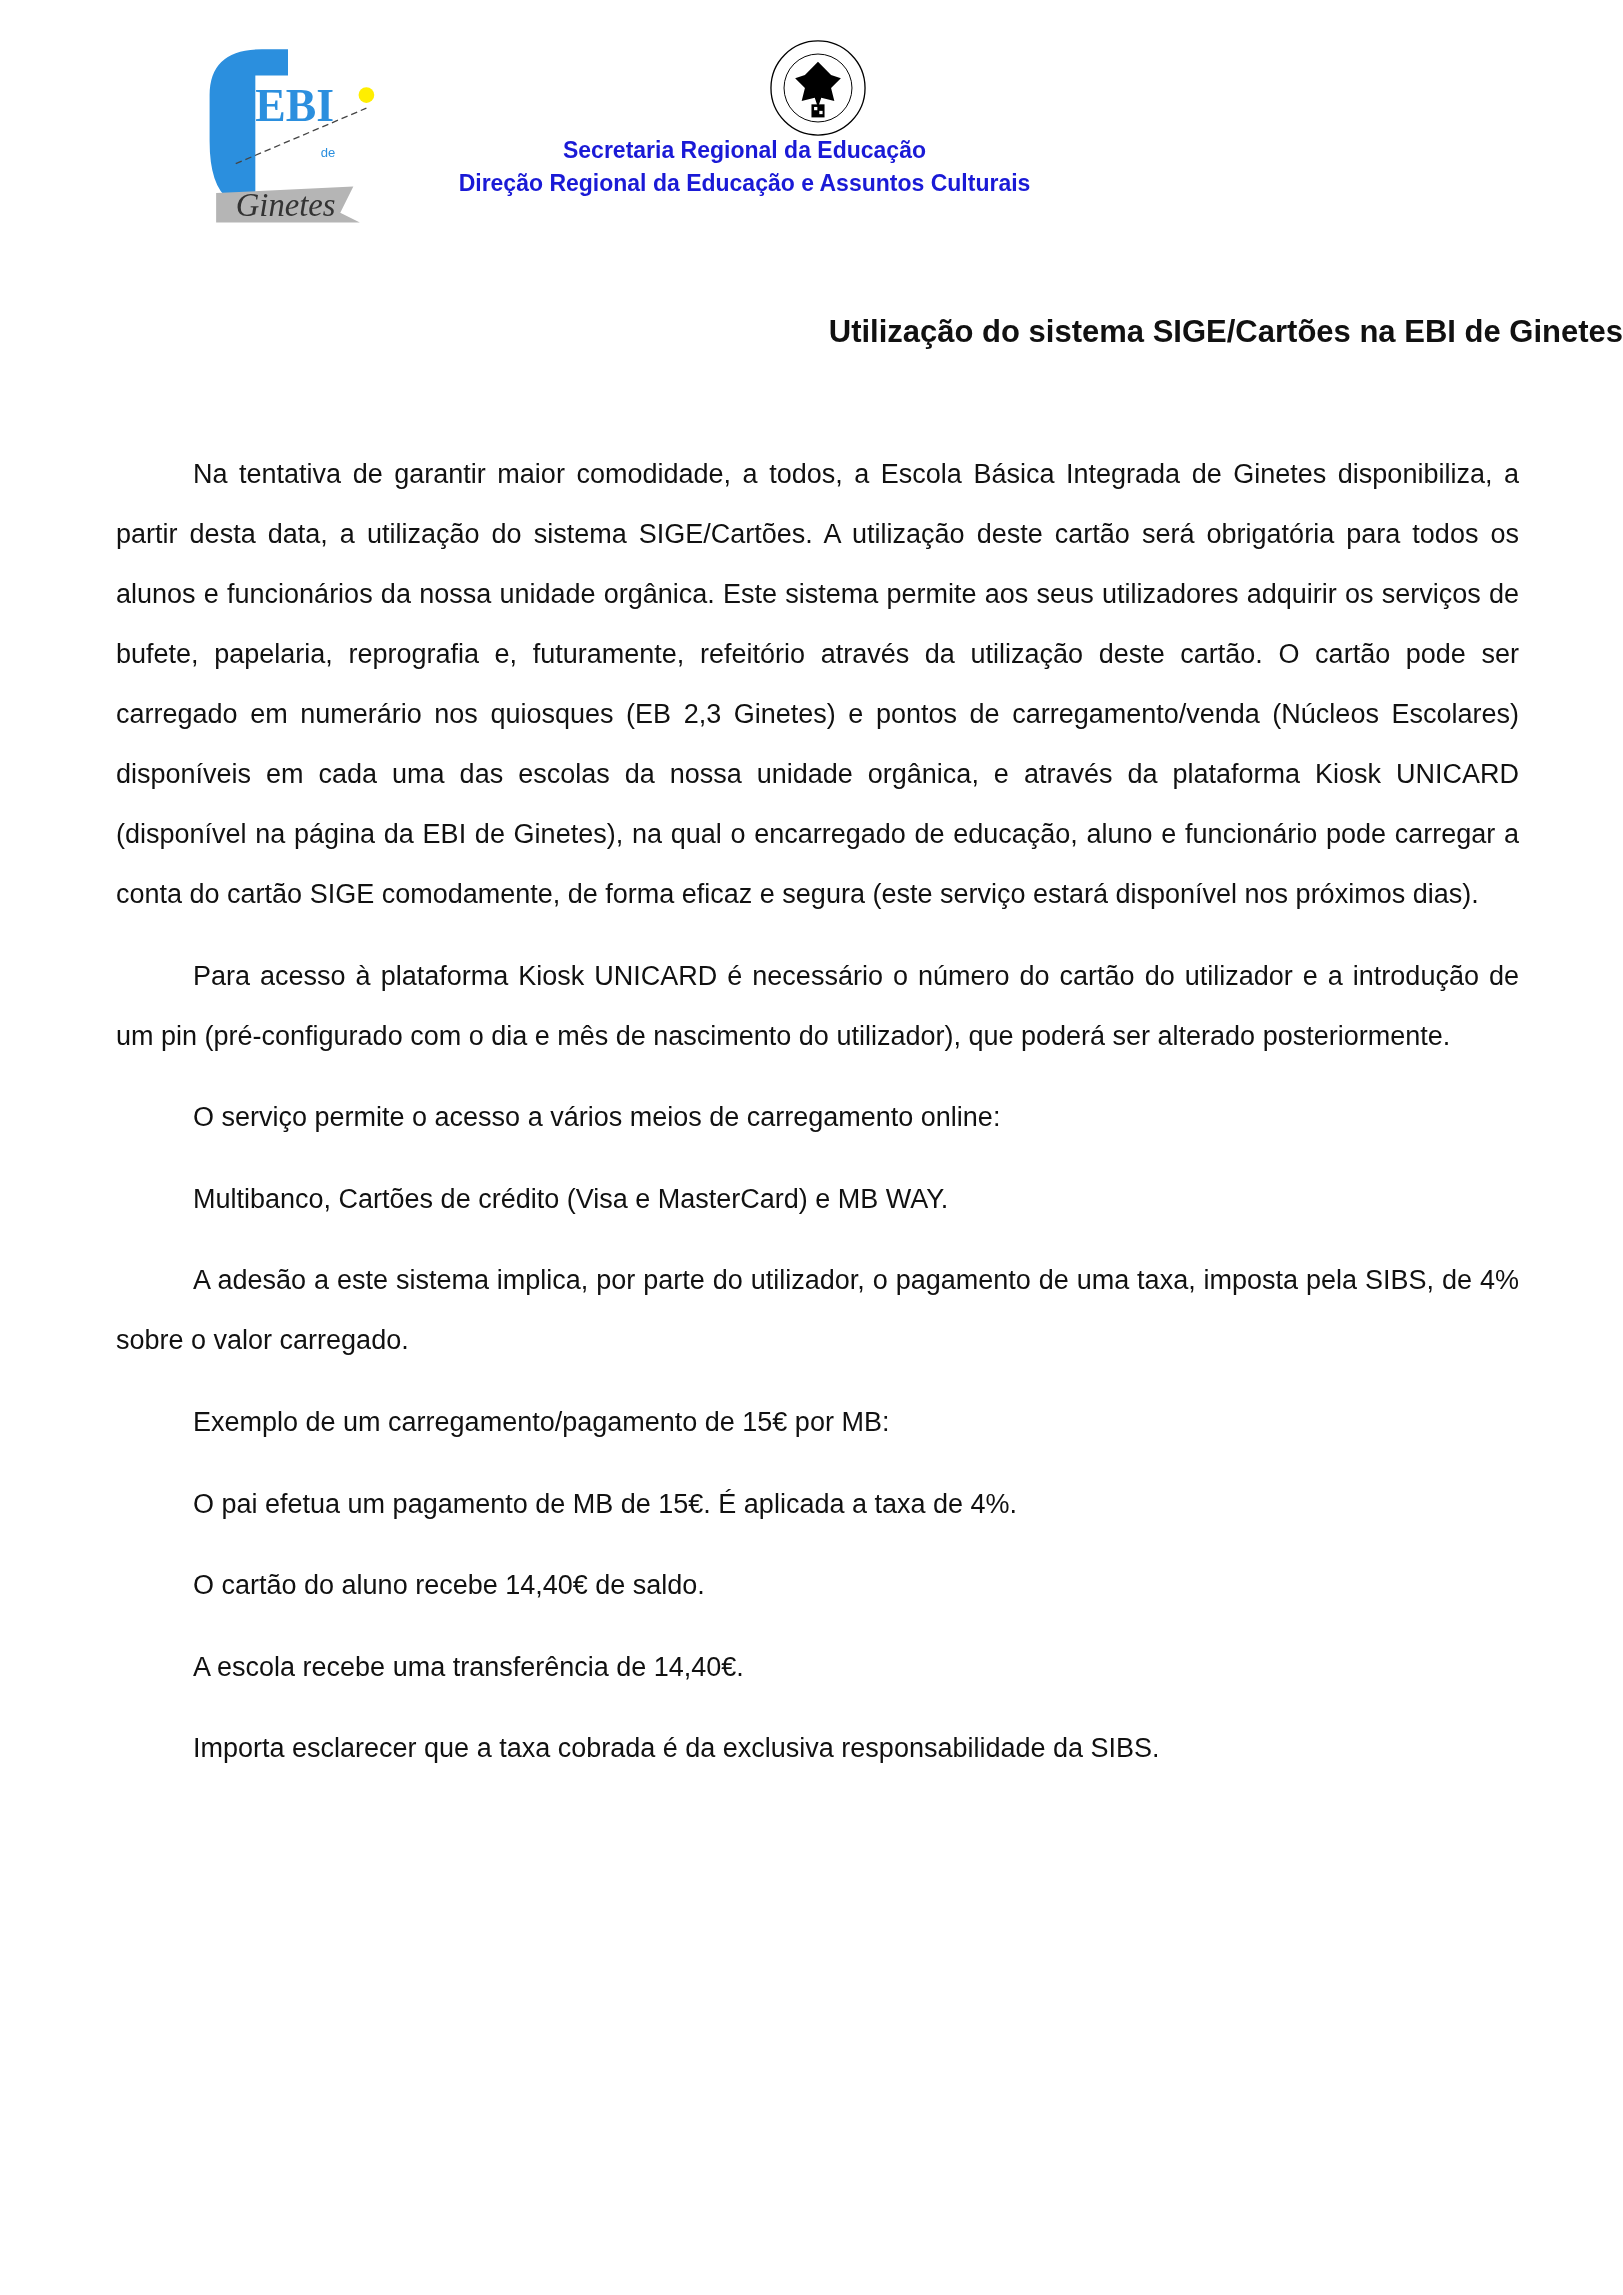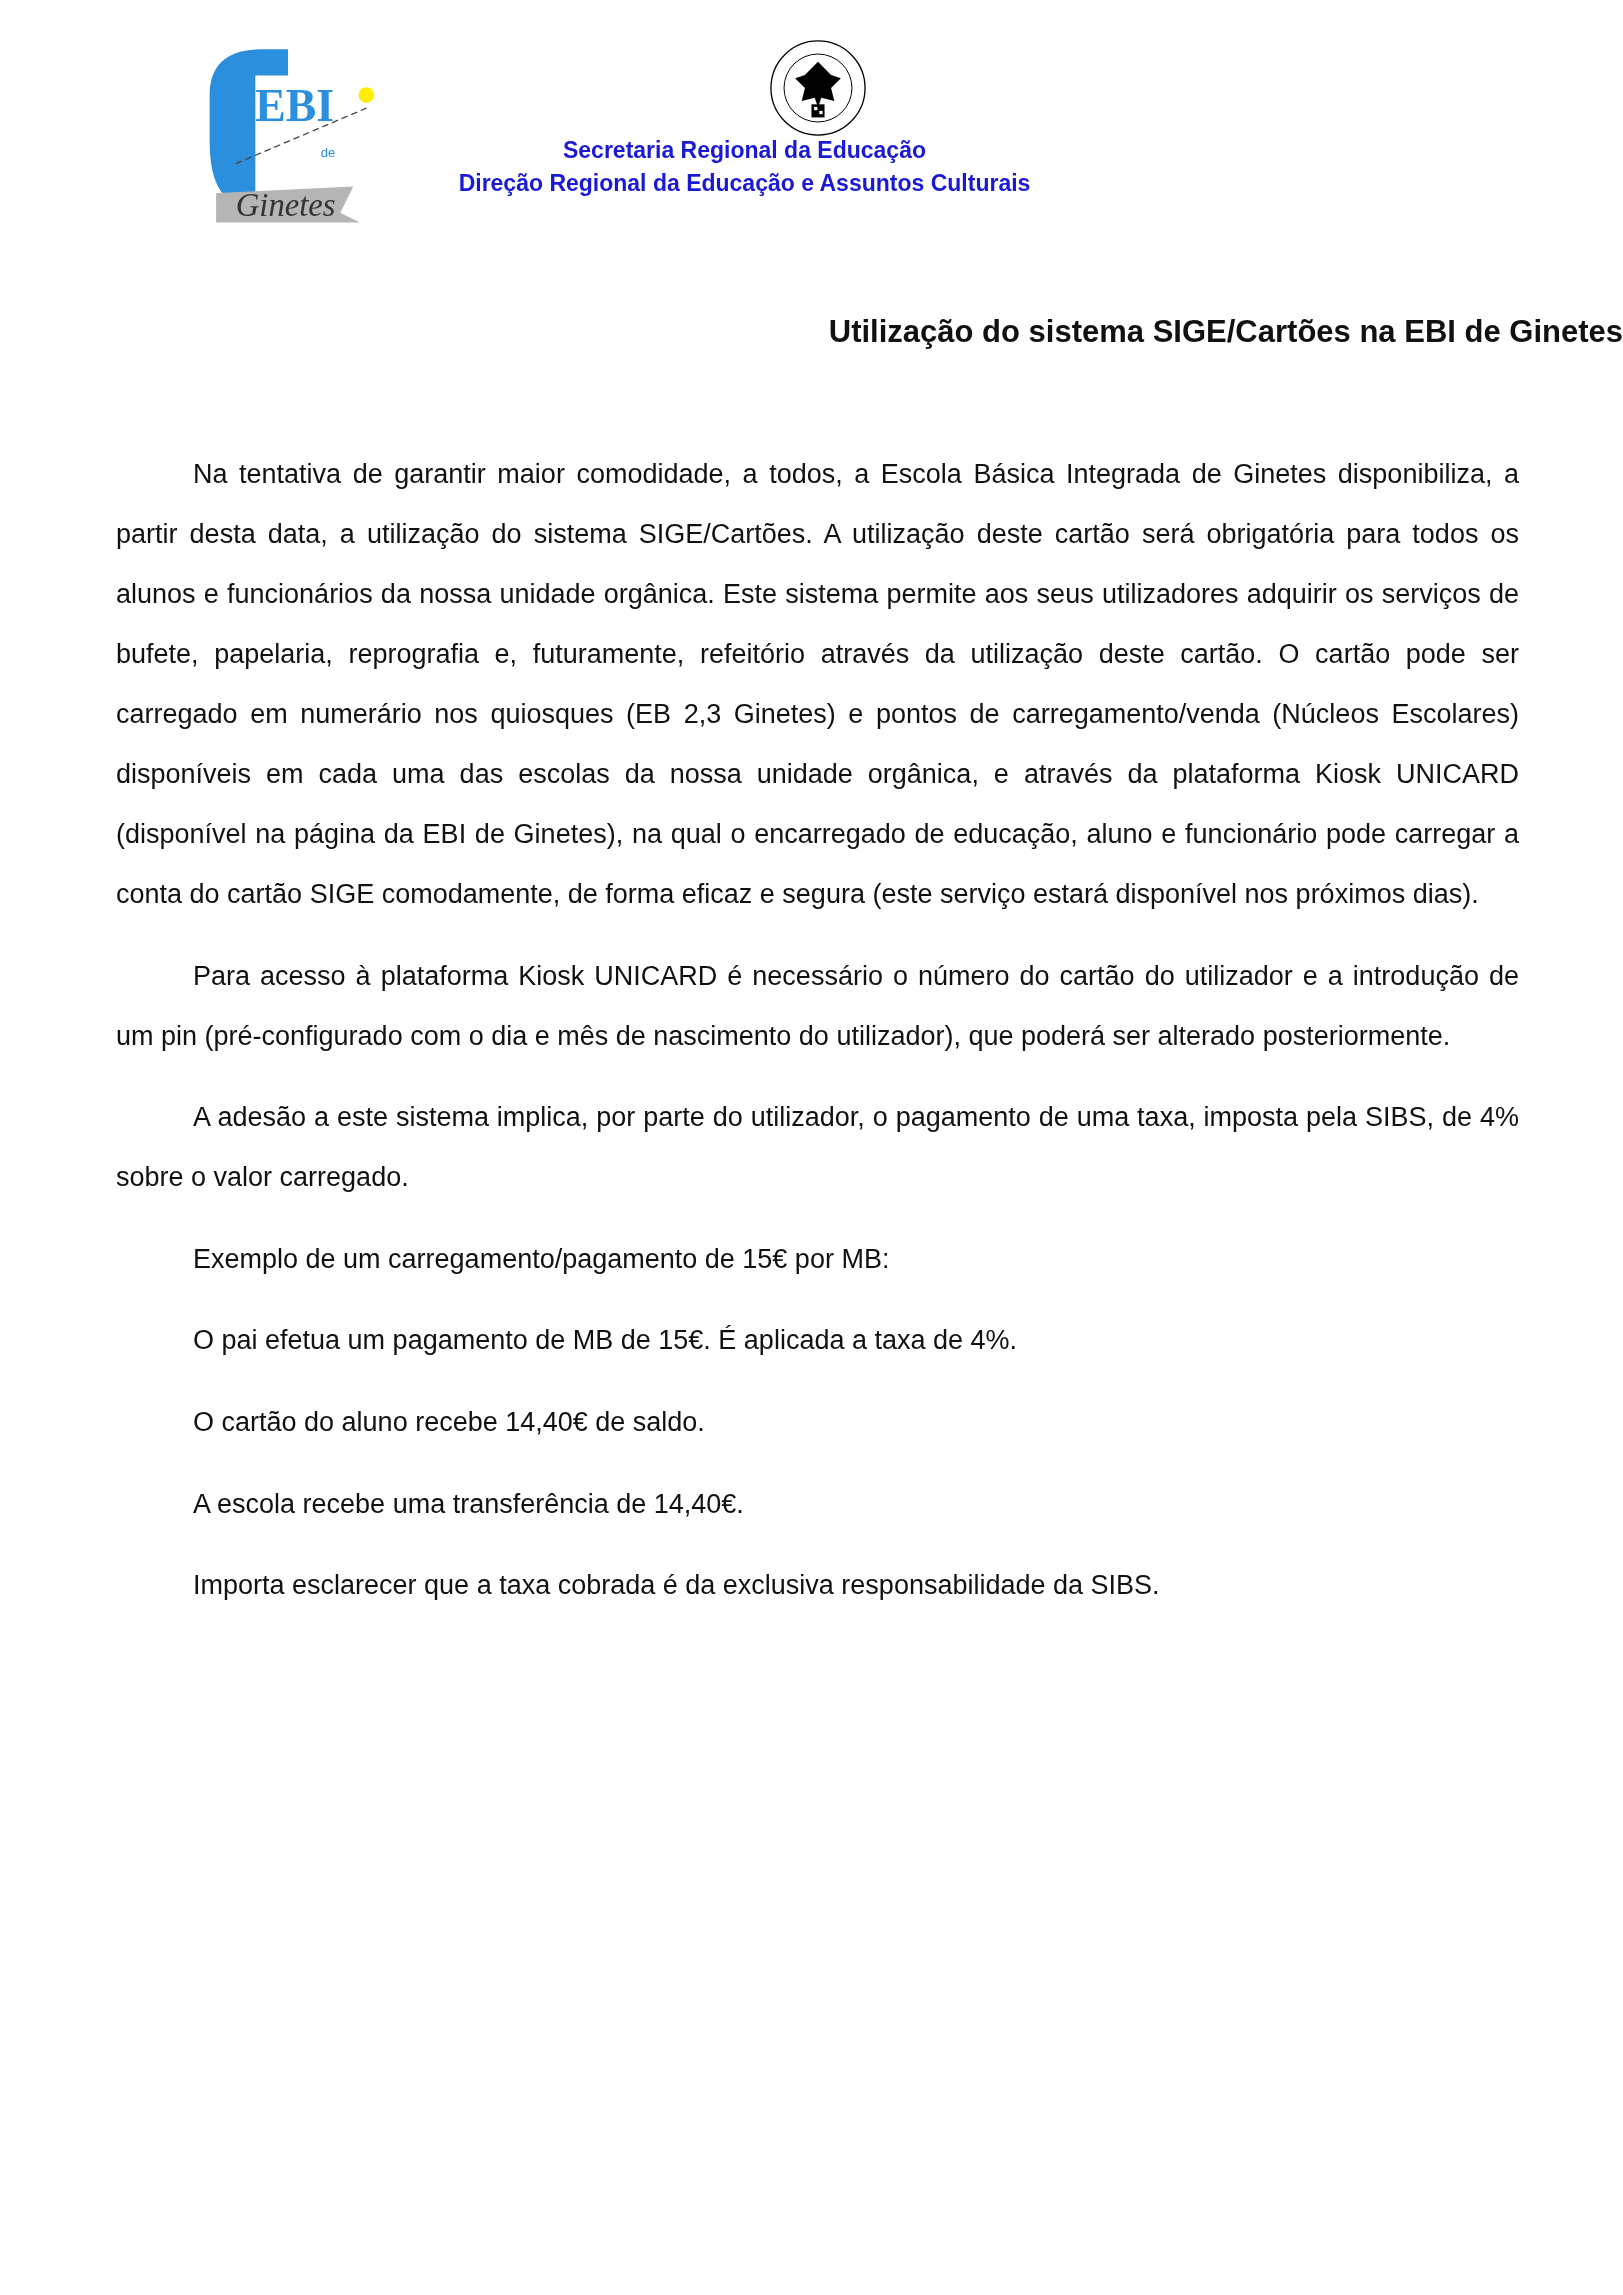--- a/index.html
+++ b/index.html
@@ -46,20 +46,22 @@
 <div class="header-text">
   <div>Secretaria Regional da Educação</div>
   <div>Direção Regional da Educação e Assuntos Culturais</div>
 </div>
 
 <div class="title">Utilização do sistema SIGE/Cartões na EBI de Ginetes</div>
 
 <div class="content">
   <p>Na tentativa de garantir maior comodidade, a todos, a Escola Básica Integrada de Ginetes disponibiliza, a partir desta data, a utilização do sistema SIGE/Cartões. A utilização deste cartão será obrigatória para todos os alunos e funcionários da nossa unidade orgânica. Este sistema permite aos seus utilizadores adquirir os serviços de bufete, papelaria, reprografia e, futuramente, refeitório através da utilização deste cartão. O cartão pode ser carregado em numerário nos quiosques (EB 2,3 Ginetes) e pontos de carregamento/venda (Núcleos Escolares) disponíveis em cada uma das escolas da nossa unidade orgânica, e através da plataforma Kiosk UNICARD (disponível na página da EBI de Ginetes), na qual o encarregado de educação, aluno e funcionário pode carregar a conta do cartão SIGE comodamente, de forma eficaz e segura (este serviço estará disponível nos próximos dias).</p>
   <p>Para acesso à plataforma Kiosk UNICARD é necessário o número do cartão do utilizador e a introdução de um pin (pré-configurado com o dia e mês de nascimento do utilizador), que poderá ser alterado posteriormente.</p>
+  <p class="indentonly">O serviço permite o acesso a vários meios de carregamento online:</p>
+  <p class="indentonly">Multibanco, Cartões de crédito (Visa e MasterCard) e MB WAY.</p>
   <p>A adesão a este sistema implica, por parte do utilizador, o pagamento de uma taxa, imposta pela SIBS, de 4% sobre o valor carregado.</p>
   <p class="indentonly">Exemplo de um carregamento/pagamento de 15€ por MB:</p>
   <p class="indentonly">O pai efetua um pagamento de MB de 15€. É aplicada a taxa de 4%.</p>
   <p class="indentonly">O cartão do aluno recebe 14,40€ de saldo.</p>
   <p class="indentonly">A escola recebe uma transferência de 14,40€.</p>
   <p class="indentonly">Importa esclarecer que a taxa cobrada é da exclusiva responsabilidade da SIBS.</p>
 </div>
 
 
 </body></html>

